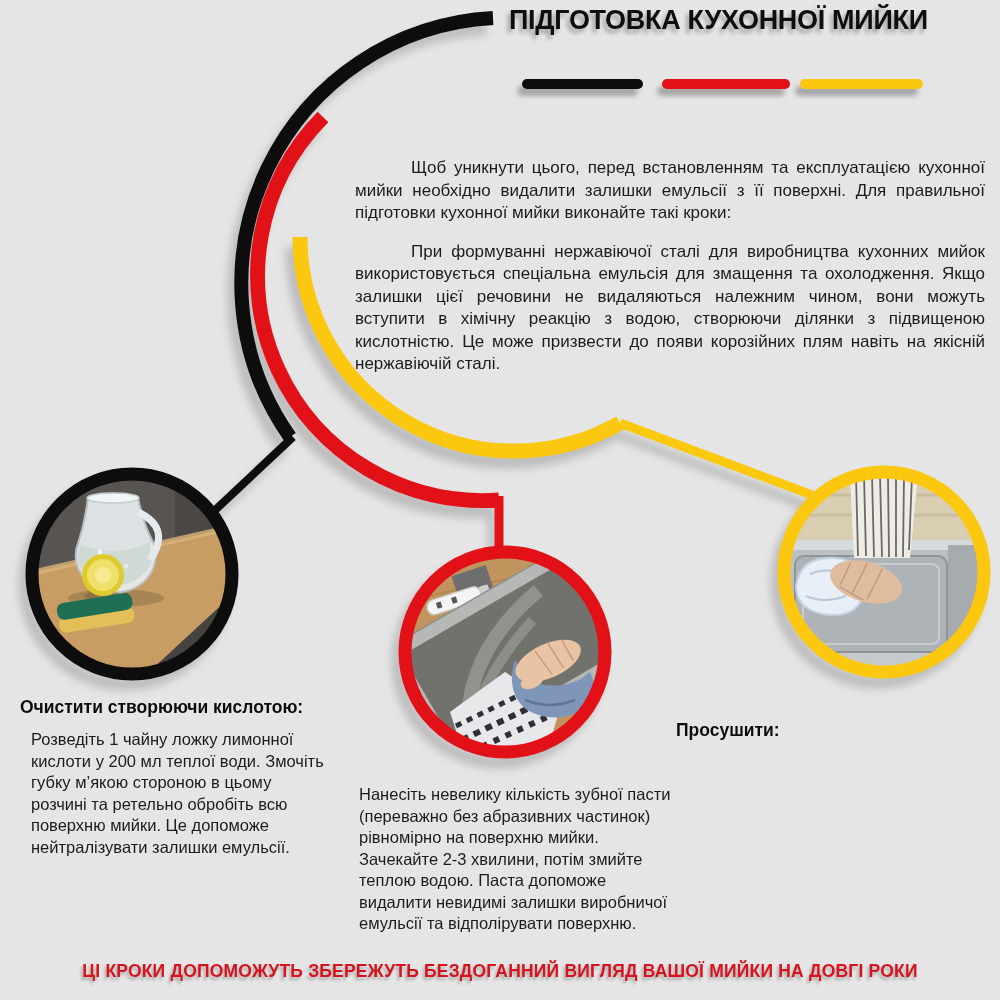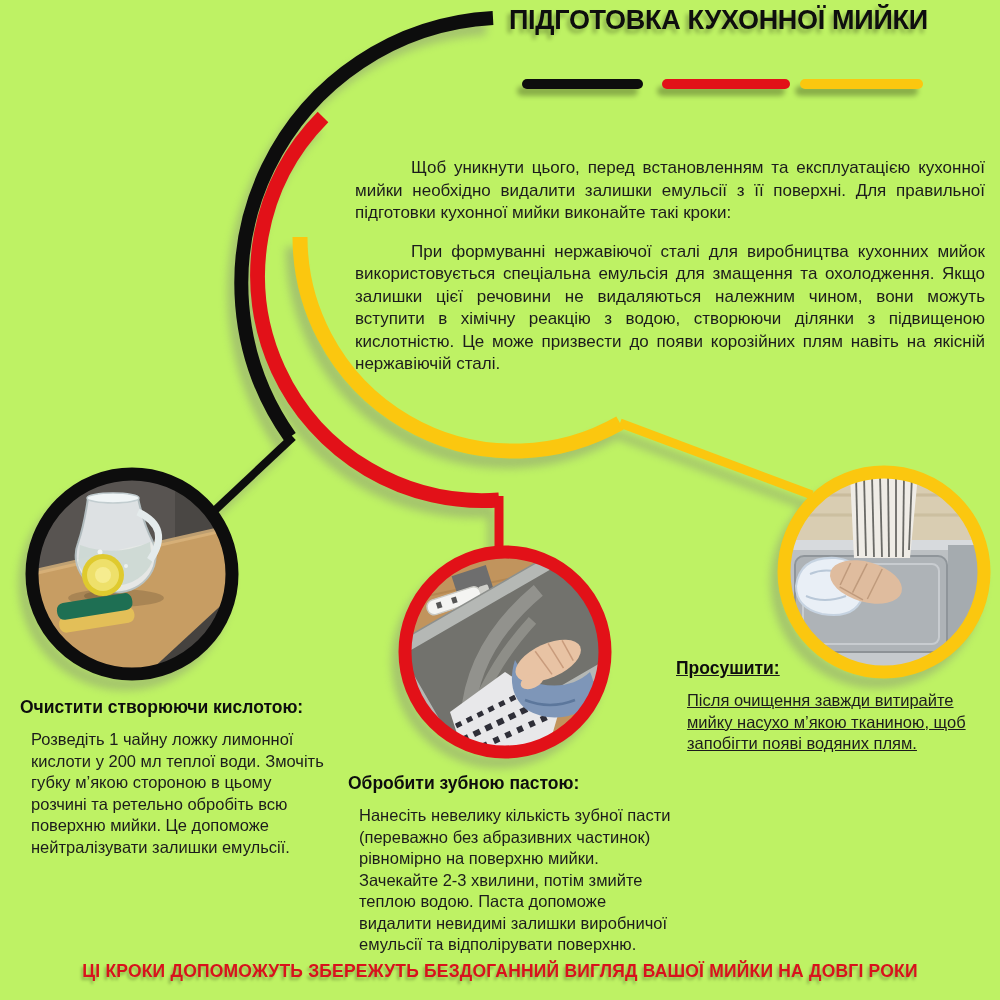--- a/index.html
+++ b/index.html
@@ -1,17 +1,17 @@
 <!DOCTYPE html>
 <html><head>
 <meta charset="utf-8">
 <style>
   html,body{margin:0;padding:0;background:#ffffff;}
   .canvas{
-    position:relative;width:1000px;height:1000px;background:#bef264;
+    position:relative;width:1000px;height:1000px;background:#e5e5e5;
     font-family:"Liberation Sans",sans-serif;overflow:hidden;color:#1c1c1c;
   }
   .art{position:absolute;left:0;top:0;width:1000px;height:1000px;}
   .title{
     position:absolute;left:509px;top:3px;width:470px;
     font-size:27px;font-weight:bold;line-height:35px;letter-spacing:-0.3px;
     color:#0e0e0e;text-shadow:-3px 4px 4px rgba(0,0,0,.30);
   }
   .bars{position:absolute;left:0;top:0;}
   .bar{position:absolute;top:79px;height:10px;border-radius:5px;
@@ -21,21 +21,21 @@
   .bar.b3{left:800px;width:123px;background:#fbc70f;}
   .intro{position:absolute;left:355px;top:157px;width:630px;
          font-size:17px;line-height:22.5px;text-align:justify;}
   .intro p{margin:0;text-indent:56px;}
   .intro p + p{margin-top:16px;}
   .step{position:absolute;}
   .step h3{margin:0 0 5px 0;font-size:17.5px;font-weight:bold;color:#0d0d0d;}
   .step p{margin:11px;font-size:16.5px;line-height:21.5px;}
   .step.s1{left:20px;top:697px;width:322px;}
   .step.s2{left:348px;top:773px;width:345px;}
-  .step.s3{left:676px;top:658px;width:312px;text-decoration:underline;}
+  .step.s3{left:676px;top:720px;width:312px;}
   .footer{
     position:absolute;left:0;top:961px;width:1000px;text-align:center;
     font-size:17.5px;font-weight:bold;letter-spacing:0.2px;color:#d8121c;
     text-shadow:-2px 3px 3px rgba(0,0,0,.25);
   }
 </style>
 </head>
 <body>
 
 <div class="canvas">
@@ -193,22 +193,20 @@
   <div class="intro">
     <p>Щоб уникнути цього, перед встановленням та експлуатацією кухонної мийки необхідно видалити залишки емульсії з її поверхні. Для правильної підготовки кухонної мийки виконайте такі кроки:</p>
     <p>При формуванні нержавіючої сталі для виробництва кухонних мийок використовується спеціальна емульсія для змащення та охолодження. Якщо залишки цієї речовини не видаляються належним чином, вони можуть вступити в хімічну реакцію з водою, створюючи ділянки з підвищеною кислотністю.  Це може призвести до появи корозійних плям навіть на якісній нержавіючій сталі.</p>
   </div>
 
   <div class="step s1">
     <h3>Очистити створюючи кислотою:</h3>
     <p>Розведіть 1 чайну ложку лимонної кислоти у 200 мл теплої води. Змочіть губку м’якою стороною в цьому розчині та ретельно обробіть всю поверхню мийки. Це допоможе нейтралізувати залишки емульсії.</p>
   </div>
   <div class="step s2">
-    <h3>Обробити зубною пастою:</h3>
     <p>Нанесіть невелику кількість зубної пасти (переважно без абразивних частинок) рівномірно на поверхню мийки. Зачекайте 2-3 хвилини, потім змийте теплою водою. Паста допоможе видалити невидимі залишки виробничої емульсії та відполірувати поверхню.</p>
   </div>
   <div class="step s3">
     <h3>Просушити:</h3>
-    <p>Після очищення завжди витирайте мийку насухо м’якою тканиною, щоб запобігти появі водяних плям.</p>
   </div>
 
   <div class="footer">ЦІ КРОКИ ДОПОМОЖУТЬ ЗБЕРЕЖУТЬ БЕЗДОГАННИЙ ВИГЛЯД ВАШОЇ МИЙКИ НА ДОВГІ РОКИ</div>
 </div>
 
 </body></html>

